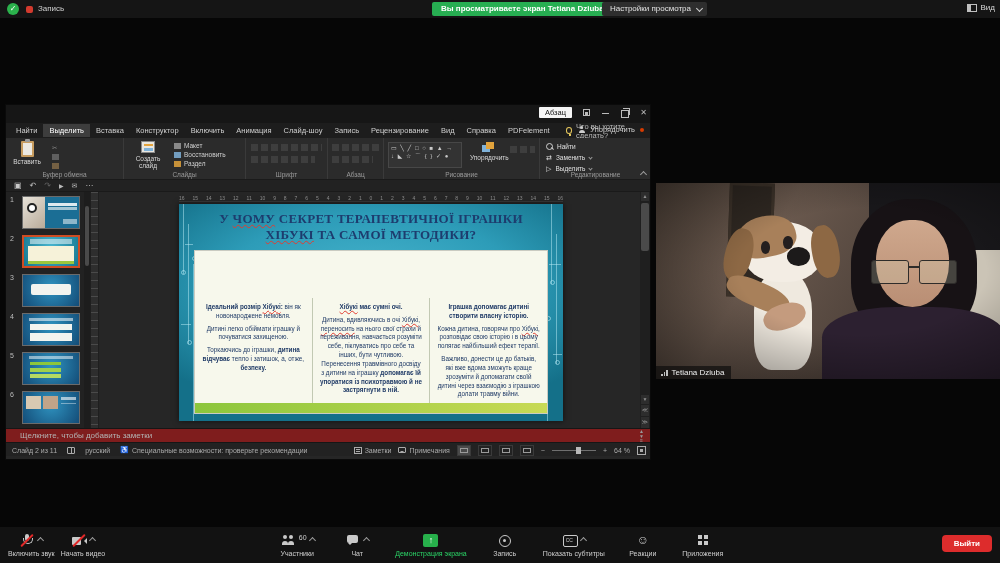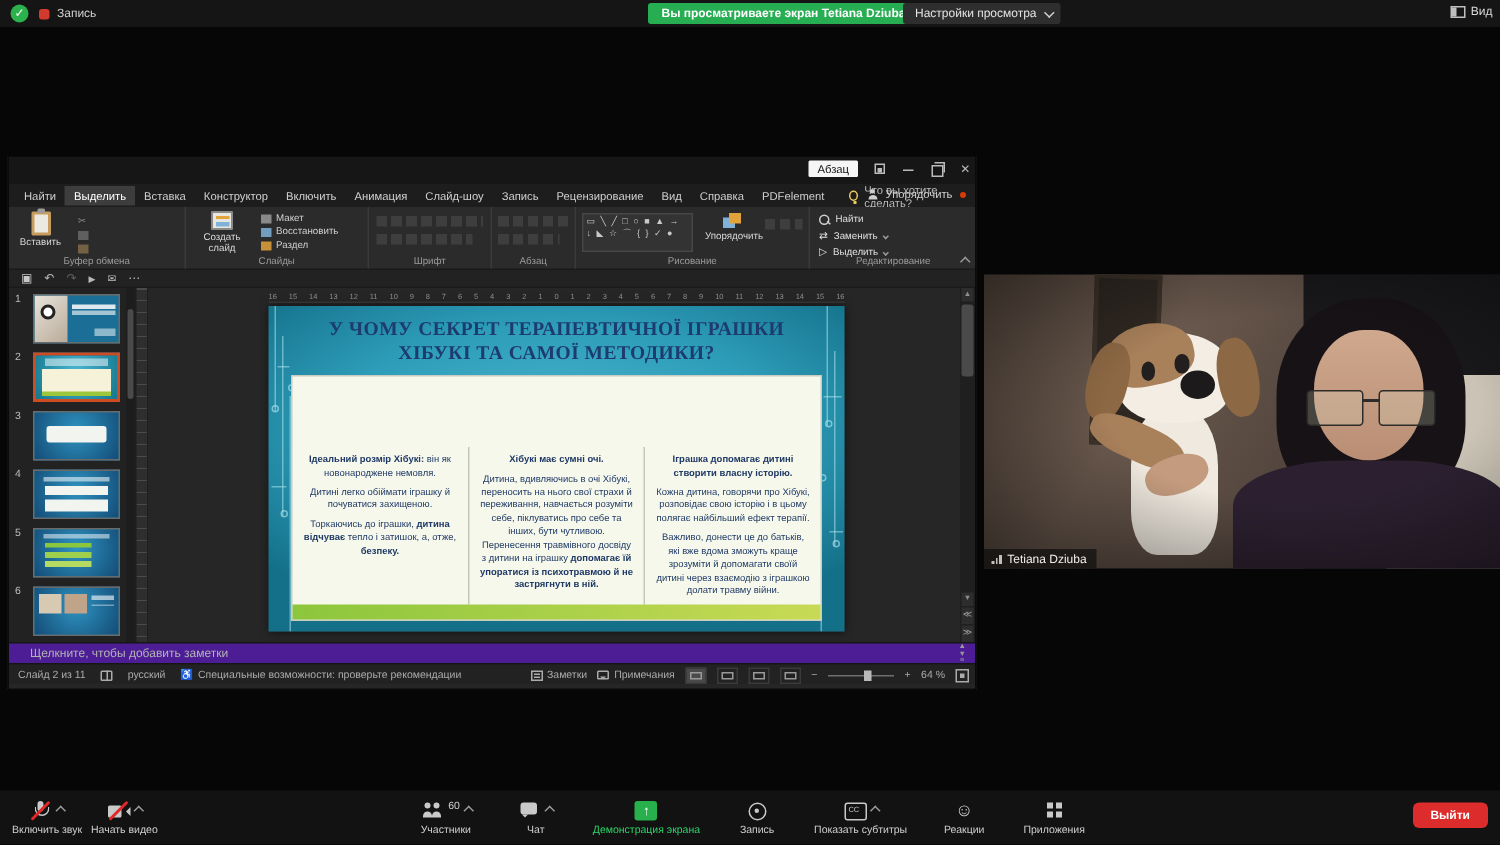--- a/index.html
+++ b/index.html
@@ -92,31 +92,31 @@
   .vscroll .sthumb { position:absolute; left:1px; right:1px; top:11px; height:48px; background:#4a4a4a; border-radius:2px; }
   .slidenav { position:absolute; left:0; right:0; bottom:0; height:24px; }
   .slidenav .nb { position:absolute; left:1px; right:1px; height:11px; background:#2d2d2d; color:#9f9f9f; font-size:6px; text-align:center; line-height:10px; }
   .slidenav .nb.p { bottom:12px; } .slidenav .nb.n { bottom:0; }
 
   
   .slide { position:absolute; left:80px; top:12px; width:384px; height:217px; background:radial-gradient(ellipse 70% 60% at 50% 38%, #49b6cf 0%, #2d9cb8 55%, #147089 100%); box-shadow:0 0 6px rgba(0,0,0,.6); overflow:hidden; }
   .circ { position:absolute; background:rgba(185,235,245,.5); }
   .cdot { position:absolute; width:5px; height:5px; border:1px solid rgba(185,235,245,.6); border-radius:50%; }
   .slide-title { position:absolute; left:26px; right:26px; top:7px; text-align:center; font-family:"Liberation Serif",serif; font-weight:bold; font-size:13px; line-height:1.25; color:#1d3c6e; letter-spacing:.3px; }
-  .sq { text-decoration-style:wavy; text-decoration-color:#e03c31; text-decoration-thickness:1px; }
+  .sq { text-decoration:underline; text-decoration-style:wavy; text-decoration-color:#e03c31; text-decoration-thickness:1px; }
   .b { font-weight:bold; }
   .slide-body { position:absolute; left:15px; right:15px; top:46px; bottom:7px; background:#f7f8ec; border:1px solid rgba(0,0,0,.18); }
   .slide-intro { background:#fdf8e2; border-bottom:1px solid #d9ddc2; padding:3px 10px 4px; text-align:center; font-weight:bold; font-size:9px; line-height:1.3; color:#1f3a66; }
   .slide-cols { position:absolute; left:0; right:0; top:47px; bottom:10px; display:flex; }
   .scol { flex:1; padding:5px 7px; text-align:center; font-size:6.3px; line-height:1.4; color:#1f3a66; border-right:1px solid #c2c9b3; overflow:hidden; }
   .scol:last-child { border-right:none; }
   .scol p { margin-bottom:4px; }
   .greenstrip { position:absolute; left:0; right:0; bottom:0; height:10px; background:linear-gradient(90deg,#8cc63c,#c8da55); }
 
-  .notesbar { position:relative; height:14px; background:#4c1d95; border-top:1px solid #161616; }
+  .notesbar { position:relative; height:14px; background:#7f1d1d; border-top:1px solid #161616; }
   .notesbar .ph { position:absolute; left:14px; top:2px; font-size:8px; color:#b3b3b3; }
   .notesbar .nctl { position:absolute; right:6px; top:0; font-size:5px; color:#9a9a9a; line-height:4.5px; text-align:center; }
 
   .statusbar { position:relative; height:14px; background:#222; border-top:1px solid #161616; font-size:7px; color:#ababab; }
   .sb-left { position:absolute; left:6px; top:3px; display:flex; gap:10px; align-items:center; white-space:nowrap; }
   .sb-right { position:absolute; right:4px; top:1.5px; display:flex; gap:7px; align-items:center; white-space:nowrap; }
   .bookic { width:8px; height:7px; position:relative; }
   .bookic::before { content:""; position:absolute; inset:0; border:1px solid #ababab; border-radius:1px; }
   .bookic::after { content:""; position:absolute; left:3.5px; top:0; width:1px; height:7px; background:#ababab; }
   .notesic { width:8px; height:7px; border:1px solid #ababab; position:relative; }

